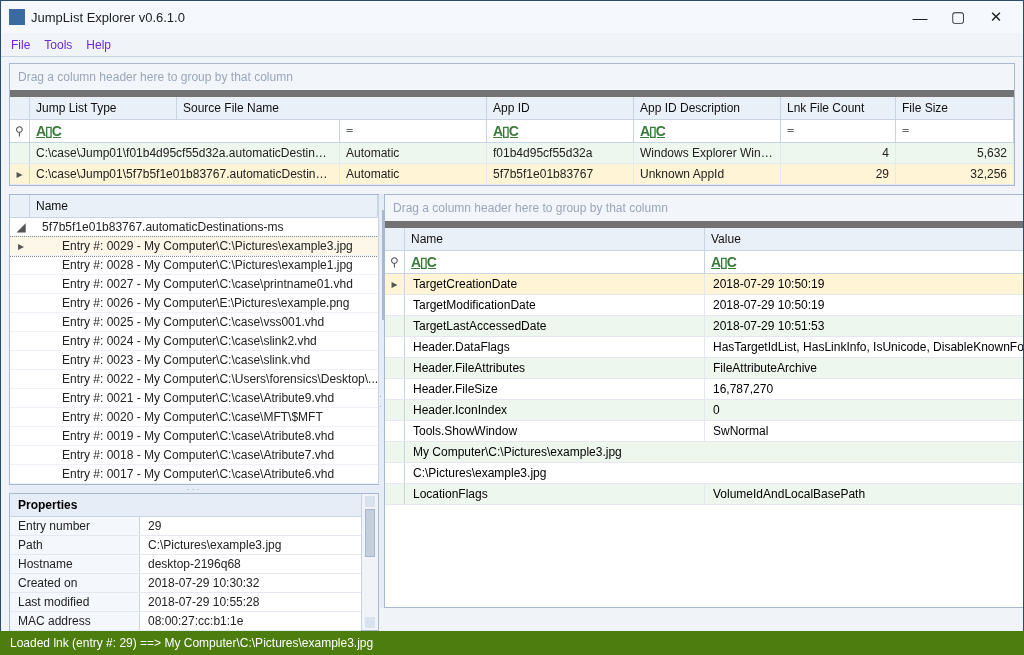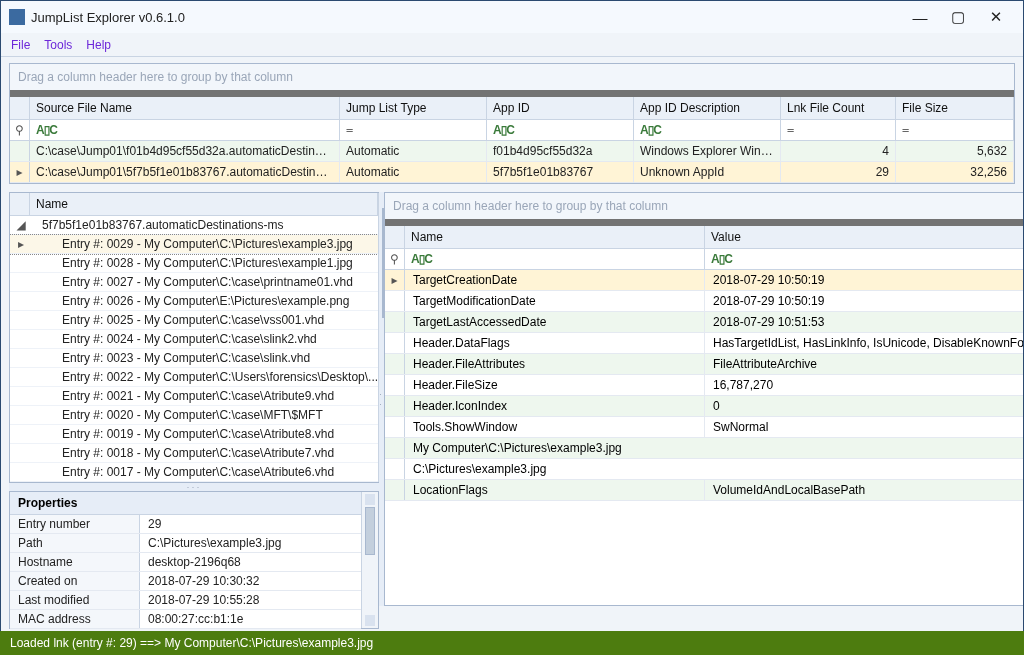--- a/index.html
+++ b/index.html
@@ -9,21 +9,21 @@
 .titlebar-title { flex:1; font-size:13px; color:#222; }
 .winbtn { width:38px; text-align:center; font-size:15px; color:#222; cursor:default; }
 .menubar { height:24px; display:flex; align-items:center; padding:0 10px; gap:14px; background:#f0f4f9; border-bottom:1px solid #c9d4e3;}
 .menubar span { color:#6d28d9; cursor:default; }
 .panel { background:#fff; border:1px solid #a8b8cf; }
 .ghint { color:#9aa6b8; font-size:12px; padding:6px 8px; border-bottom:7px solid #737373; background:#f2f6fb; }
 .hdr { display:flex; background:#eaf0f8; border-bottom:1px solid #c9d4e3; }
 .hcell { padding:4px 6px; border-right:1px solid #c9d4e3; color:#111; overflow:hidden; white-space:nowrap; text-overflow:ellipsis; }
 .frow { display:flex; border-bottom:1px solid #c9d4e3; background:#fff; }
 .fcell { padding:3px 6px; border-right:1px solid #c9d4e3; color:#444; }
-.filt { color:#3a7a3a; font-size:12px; font-weight:bold; letter-spacing:-1px; }
+.filt { color:#3a7a3a; font-size:14px; font-weight:bold; letter-spacing:-1px;text-decoration:underline; }
 .eq { color:#666; font-family:monospace; }
 .row { display:flex; border-bottom:1px solid #e4e9f1; }
 .cell { padding:3px 6px; border-right:1px solid #e4e9f1; overflow:hidden; white-space:nowrap; text-overflow:ellipsis; color:#222; }
 .g0 { background:#eef7ee; } .g1 { background:#fff4d6; }
 .gut { width:20px; border-right:1px solid #c9d4e3; display:flex; align-items:center; justify-content:center; color:#555; }
 .num { text-align:right; }
 .tree { overflow-y:auto; }
 .tree-row { display:flex; align-items:center; height:19px; padding-left:4px; border-bottom:1px solid #eef2f8; color:#222; white-space:nowrap; }
 .tree-row.sel { background:#fcf7e8; outline:1px dotted #888; }
 .tree-row.parent { font-weight:normal; }
@@ -59,22 +59,22 @@
   <span>File</span>
   <span>Tools</span>
   <span>Help</span>
 </div>
 
 <div style="padding:6px 8px 0 8px;">
  <div class="panel">
   <div class="ghint">Drag a column header here to group by that column</div>
   <div class="hdr">
     <div class="gut"></div>
+    <div class="hcell" style="width:147px">Jump List Type</div>
     <div class="hcell" style="width:310px">Source File Name</div>
-    <div class="hcell" style="width:147px">Jump List Type</div>
     <div class="hcell" style="width:147px">App ID</div>
     <div class="hcell" style="width:147px">App ID Description</div>
     <div class="hcell" style="width:115px">Lnk File Count</div>
     <div class="hcell" style="flex:1">File Size</div>
   </div>
   <div class="frow">
     <div class="gut">⚲</div>
     <div class="fcell" style="width:310px"><span class="filt">A▯C</span></div>
     <div class="fcell" style="width:147px"><span class="eq">=</span></div>
     <div class="fcell" style="width:147px"><span class="filt">A▯C</span></div>

